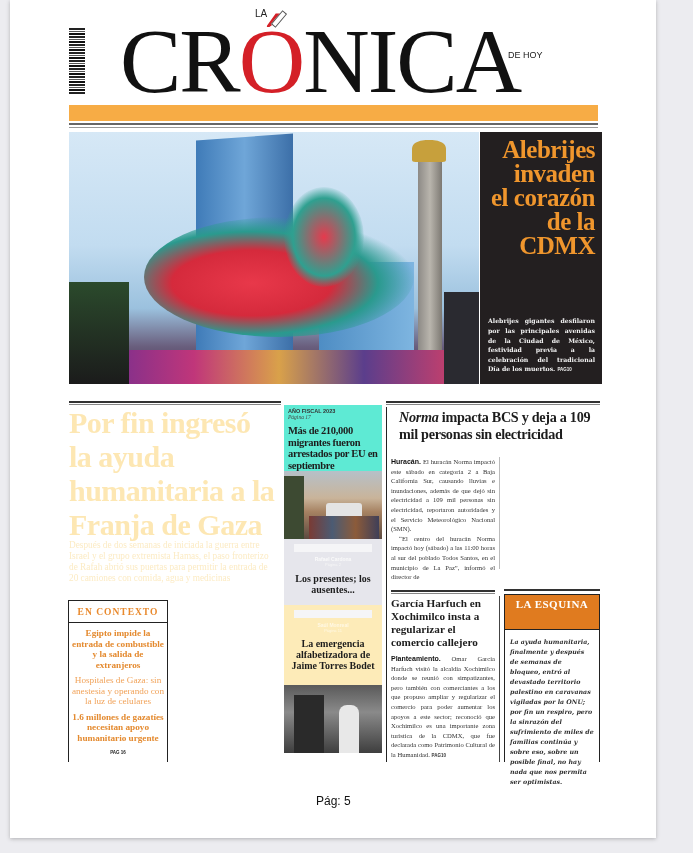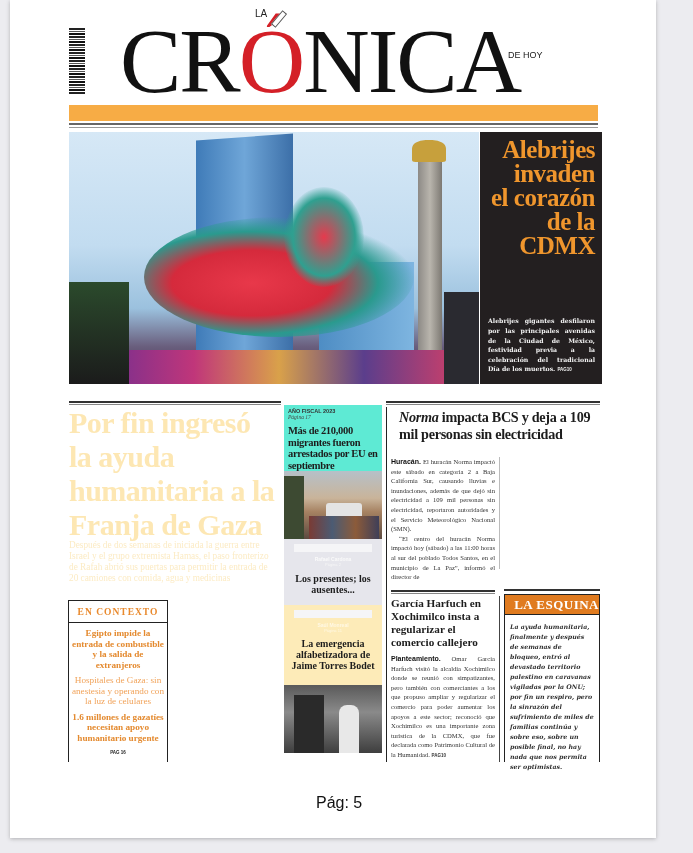--- a/index.html
+++ b/index.html
@@ -78,24 +78,24 @@
     .vline { position: absolute; width: 1px; background: #222; }
 
     
     .norma-title { position: absolute; left: 399px; top: 409px; width: 212px; font-family: "Liberation Serif", serif; font-weight: bold; font-size: 14.2px; line-height: 17px; color: #1d1d1d; letter-spacing: -0.3px; }
     .norma-body { position: absolute; left: 391px; top: 457px; width: 104px; font-family: "Liberation Serif", serif; font-size: 6.6px; line-height: 9.6px; color: #333; text-align: justify; }
     .lead { font-family: "Liberation Sans", sans-serif; font-weight: bold; color: #111; font-size: 7px; }
     .harfuch-title { position: absolute; left: 391px; top: 597px; width: 104px; font-family: "Liberation Serif", serif; font-weight: bold; font-size: 11.2px; line-height: 13px; color: #1d1d1d; }
     .harfuch-body { position: absolute; left: 391px; top: 654px; width: 104px; font-family: "Liberation Serif", serif; font-size: 6.6px; line-height: 9.6px; color: #333; text-align: justify; }
 
     .esquina-box { position: absolute; left: 504px; top: 594px; width: 96px; height: 168px; border: 1px solid #222; border-bottom: none; }
-    .esquina-head { height: 20px; background: #e07b1f; color: #fff; text-align: right; font-family: "Liberation Serif", serif; font-weight: bold; font-size: 13px; line-height: 19px; letter-spacing: 0.5px; border-bottom: 1px solid #222; }
+    .esquina-head { height: 35px; background: #e07b1f; color: #fff; text-align: center; font-family: "Liberation Serif", serif; font-weight: bold; font-size: 11px; line-height: 19px; letter-spacing: 0.5px; border-bottom: 1px solid #222; }
     .esquina-body { padding: 7px 5px 0 5px; font-family: "DejaVu Serif", serif; font-style: italic; font-weight: bold; font-size: 6.3px; line-height: 10px; color: #333; }
 
-    .page-num { position: absolute; left: 316px; top: 794px; font-family: "Liberation Sans", sans-serif; font-size: 16px; color: #111; }
+    .page-num { position: absolute; left: 316px; top: 794px; font-family: "Liberation Sans", sans-serif; font-size: 12px; color: #111; }
   </style>
 </head>
 <body>
 
 <div class="paper"></div>
 
 <div class="barcode"></div>
 <div class="logo">
   <span>CR</span><span class="o">Ó</span><span>NICA</span>
 </div>

